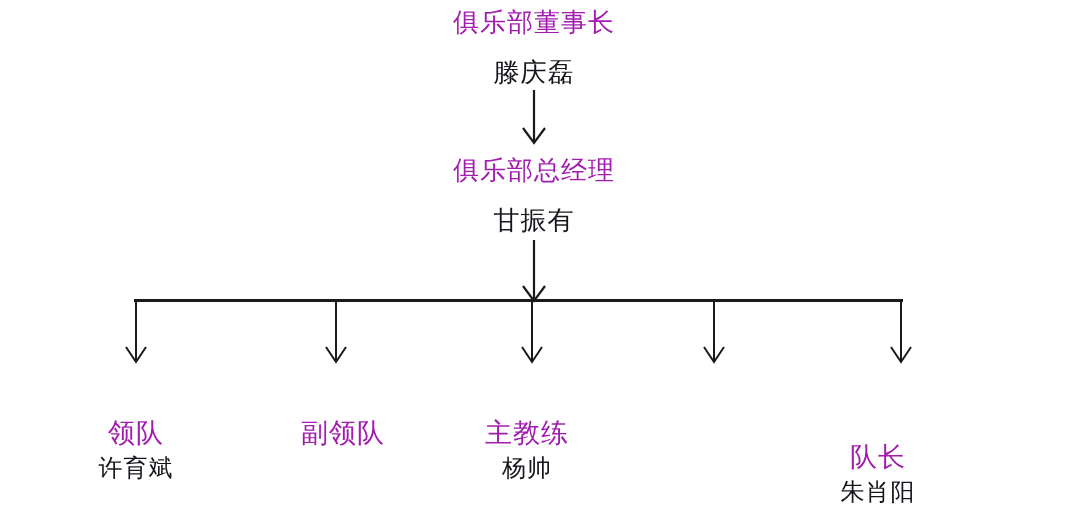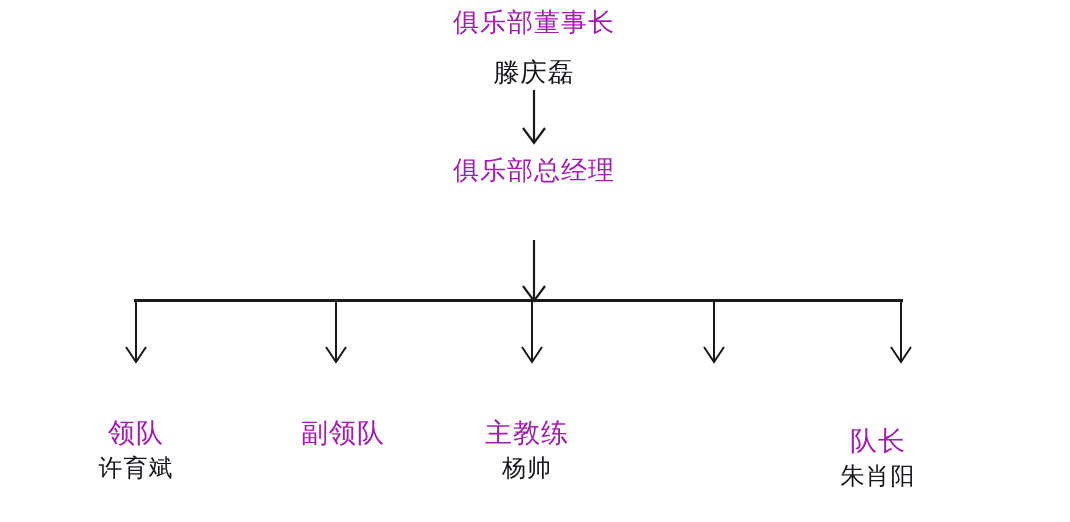--- a/index.html
+++ b/index.html
@@ -99,37 +99,38 @@
     </g>
   </svg>
 
   <div class="node level-1" style="left:334px; top:5px; width:400px;">
     <div class="node-title">俱乐部董事长</div>
     <div class="node-name">滕庆磊</div>
   </div>
 
   <div class="node level-2" style="left:334px; top:153px; width:400px;">
     <div class="node-title">俱乐部总经理</div>
+    <div class="node-name">甘振有</div>
   </div>
 
   <div class="node leaf" style="left:36px; top:404px; width:200px;">
     <div class="node-title">领队</div>
     <div class="node-name">许育斌</div>
   </div>
 
   <div class="node leaf" style="left:243px; top:404px; width:200px;">
     <div class="node-title">副领队</div>
   </div>
 
   <div class="node leaf" style="left:427px; top:404px; width:200px;">
     <div class="node-title">主教练</div>
     <div class="node-name">杨帅</div>
   </div>
 
   <div class="node leaf" style="left:620px; top:404px; width:200px;">
   </div>
 
-  <div class="node leaf" style="left:778px; top:412px; width:200px;">
+  <div class="node leaf" style="left:778px; top:428px; width:200px;">
     <div class="node-title">队长</div>
     <div class="node-name">朱肖阳</div>
   </div>
 
 </div>
 
 </body></html>

